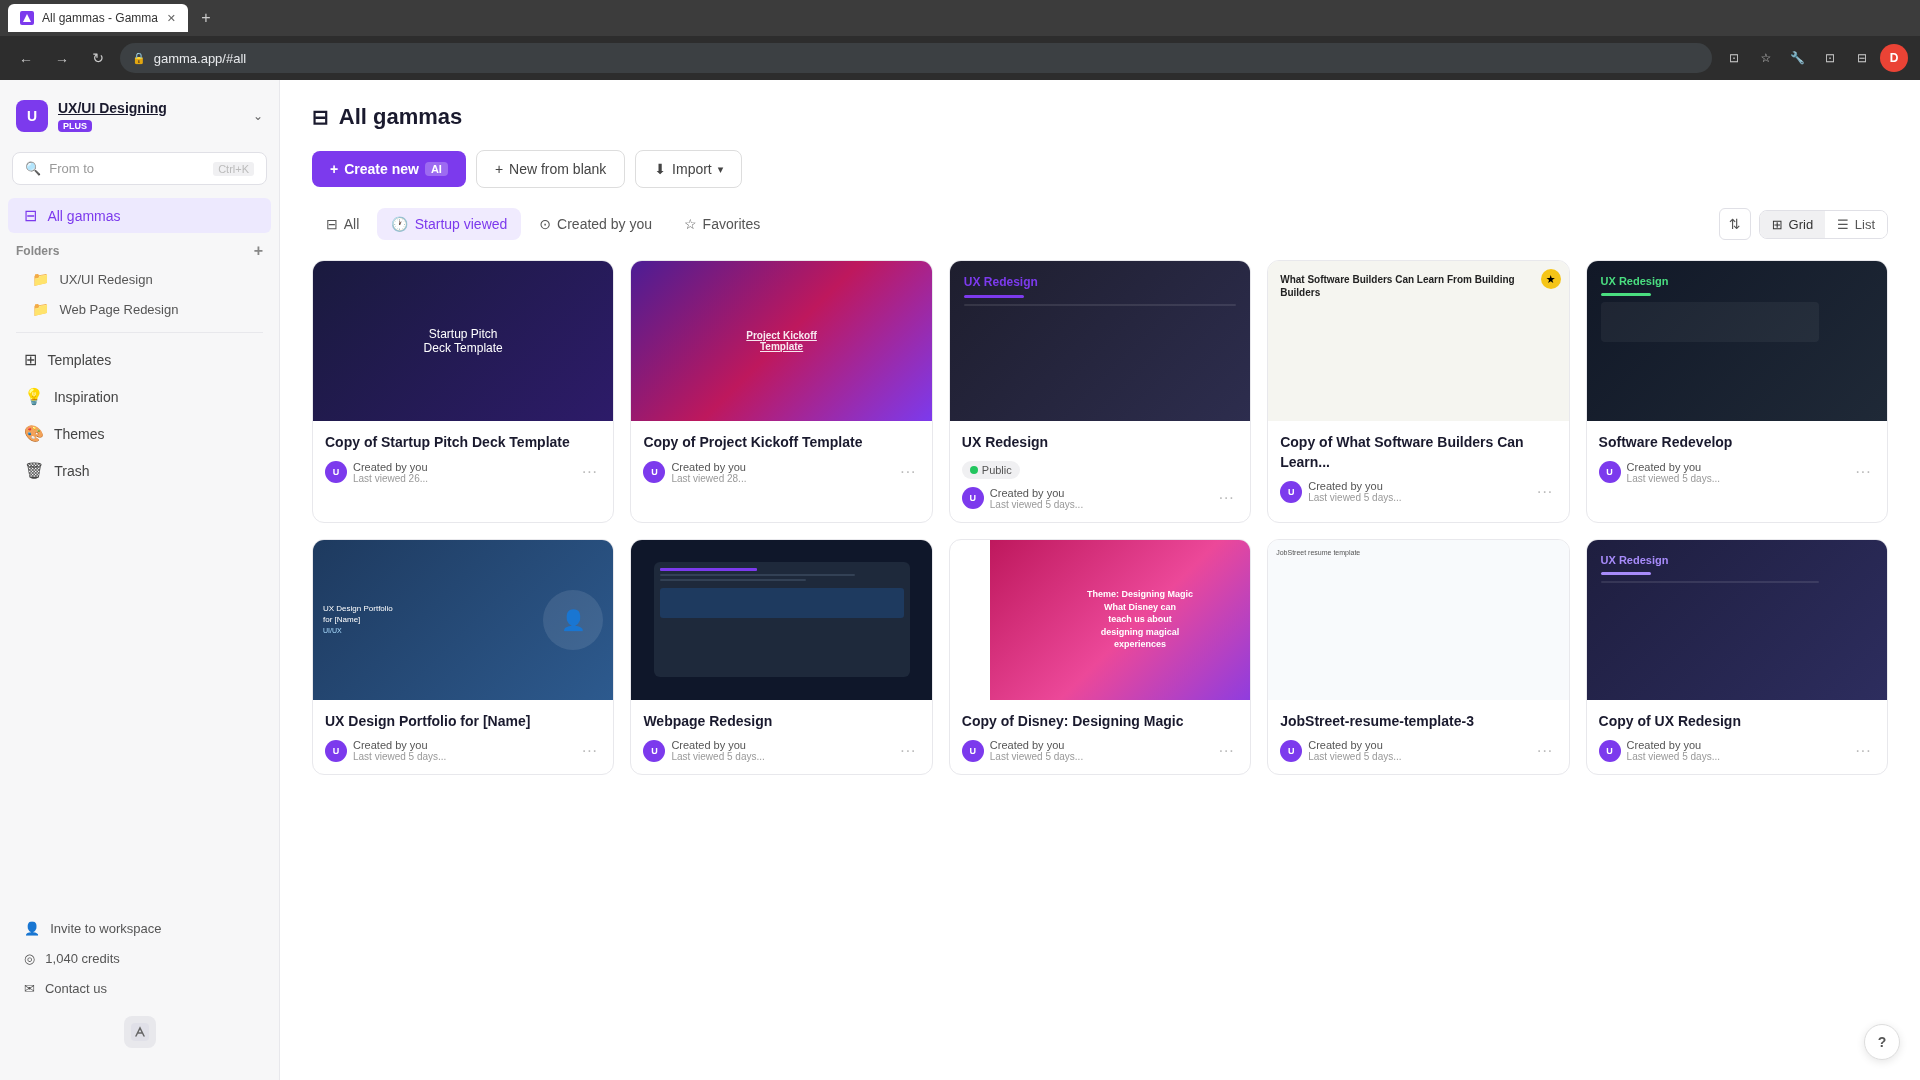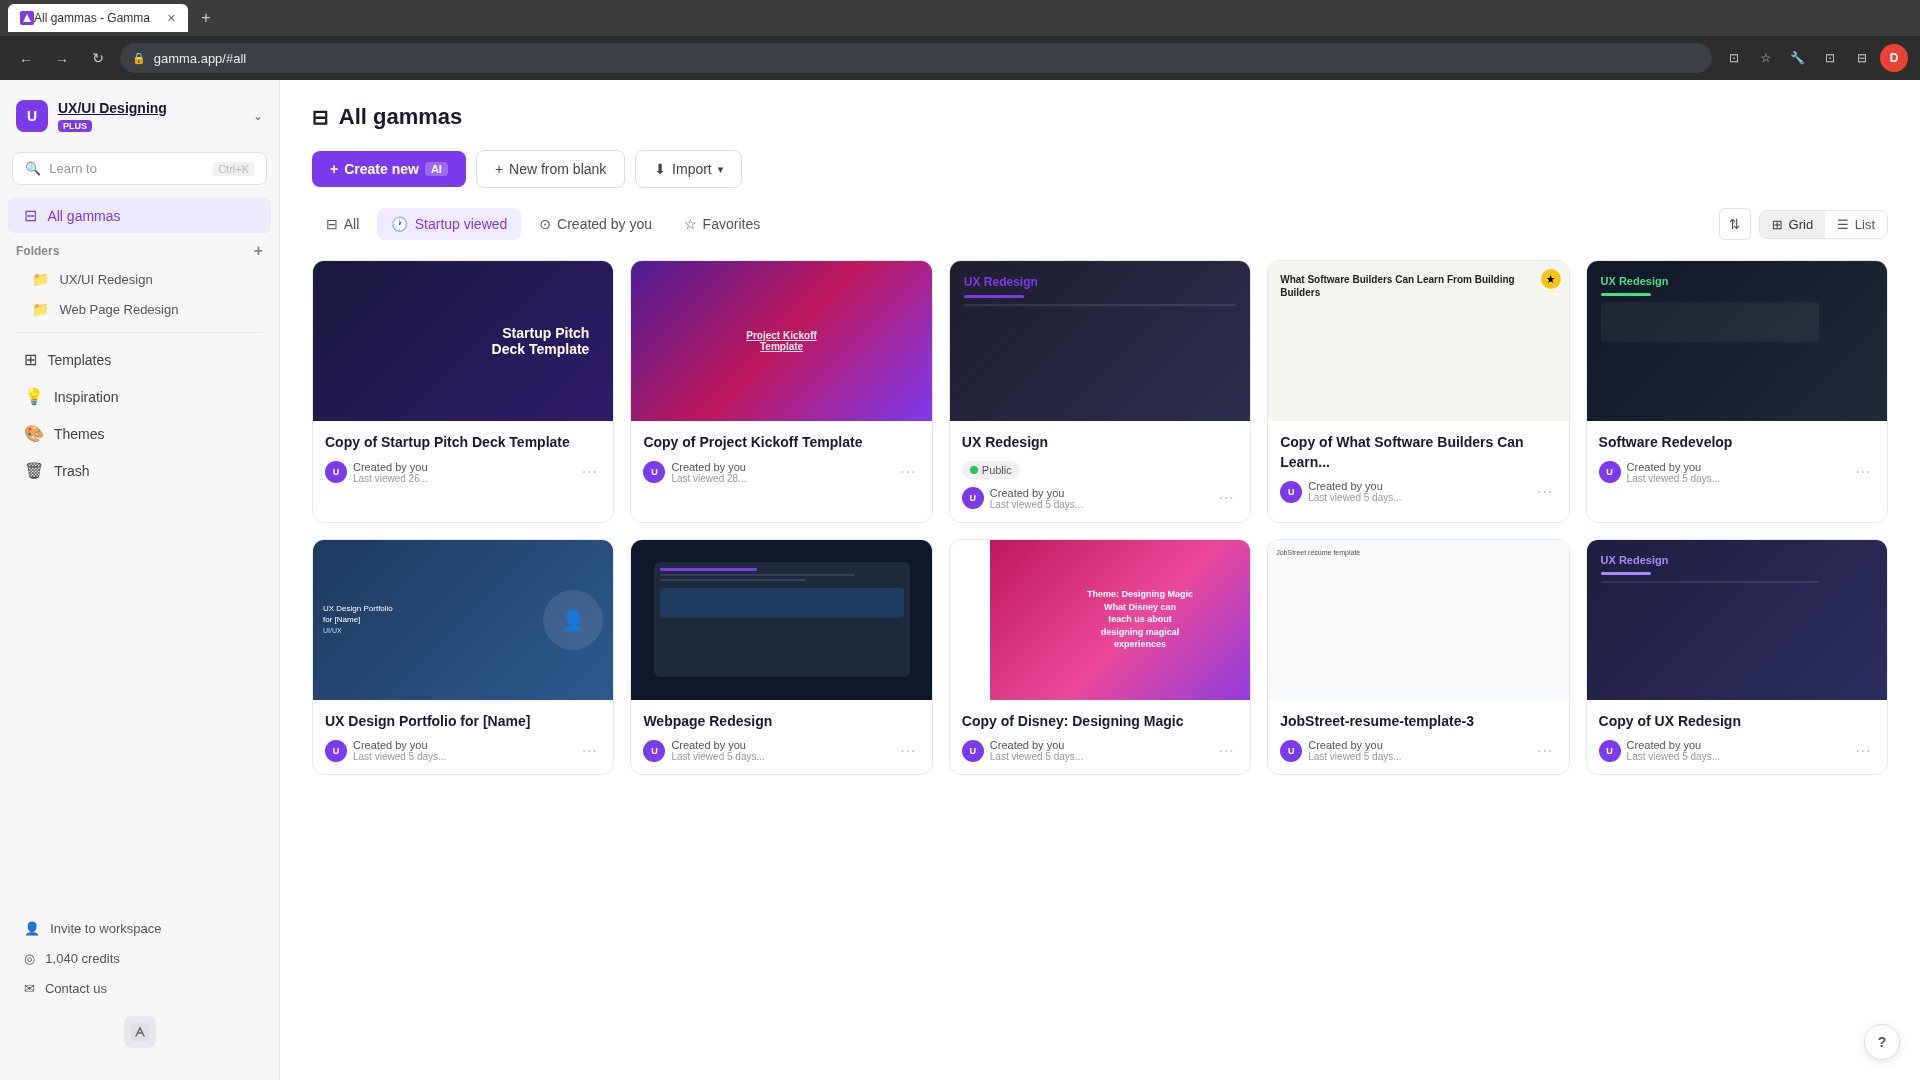--- a/index.html
+++ b/index.html
@@ -1,21 +1,21 @@
 <!DOCTYPE html>
 <html><head>
   <meta charset="utf-8">
   <style>
     * { box-sizing: border-box; margin: 0; padding: 0; }
     body { font-family: -apple-system, BlinkMacSystemFont, 'Segoe UI', sans-serif; background: #fff; display: flex; height: 100vh; overflow: hidden; font-size: 14px; }
 
     
     .browser-chrome { position: fixed; top: 0; left: 0; right: 0; z-index: 1000; background: #2d2d2d; }
     .tab-bar { display: flex; align-items: center; height: 36px; padding: 0 8px; gap: 4px; background: #3c3c3c; }
-    .tab { display: flex; align-items: center; gap: 0; padding: 0 12px; height: 28px; background: #fff; border-radius: 6px 6px 0 0; font-size: 12px; color: #333; min-width: 180px; }
+    .tab { display: flex; align-items: center; gap: 8px; padding: 0 12px; height: 28px; background: #fff; border-radius: 6px 6px 0 0; font-size: 12px; color: #333; min-width: 180px; }
     .tab-favicon { width: 14px; height: 14px; background: #7c3aed; border-radius: 2px; display: flex; align-items: center; justify-content: center; }
     .tab-close { margin-left: auto; cursor: pointer; color: #666; font-size: 11px; }
     .tab-new { width: 28px; height: 28px; border-radius: 50%; display: flex; align-items: center; justify-content: center; color: #ccc; font-size: 16px; cursor: pointer; }
     .nav-bar { display: flex; align-items: center; height: 44px; padding: 0 12px; gap: 8px; background: #2d2d2d; }
     .nav-btn { width: 28px; height: 28px; border-radius: 50%; display: flex; align-items: center; justify-content: center; color: #ccc; cursor: pointer; font-size: 14px; }
     .address-bar { flex: 1; height: 30px; background: #3c4043; border-radius: 15px; display: flex; align-items: center; padding: 0 12px; color: #e8eaed; font-size: 13px; gap: 8px; }
     .nav-icons { display: flex; align-items: center; gap: 4px; }
     .nav-icon-btn { width: 28px; height: 28px; border-radius: 50%; display: flex; align-items: center; justify-content: center; color: #ccc; cursor: pointer; font-size: 12px; }
     .profile-btn { width: 28px; height: 28px; border-radius: 50%; background: #ea4335; display: flex; align-items: center; justify-content: center; color: #fff; font-size: 12px; font-weight: bold; cursor: pointer; }
 
@@ -137,21 +137,21 @@
       <div class="workspace-avatar">U</div>
       <div class="workspace-info">
         <div class="workspace-name">UX/UI Designing</div>
         <span class="workspace-badge">PLUS</span>
       </div>
       <span class="workspace-chevron">⌄</span>
     </div>
 
     <div class="search-box">
       <span class="search-icon-svg">🔍</span>
-      <span class="search-placeholder">Learn to</span>
+      <span class="search-placeholder">From to</span>
       <span class="search-shortcut">Ctrl+K</span>
     </div>
 
     <div class="sidebar-nav-item active">
       <span class="icon">⊟</span>
       <span>All gammas</span>
     </div>
 
     <div class="sidebar-section">
       <span>Folders</span>
@@ -264,21 +264,21 @@
             <span>List</span>
           </button>
         </div>
       </div>
     </div>
 
     <div class="grid-container" id="cards-row1">
         <div class="card">
           <div class="card-thumb thumb-dark-blue" style="background: none;">
             <div class="card-thumb-bg" style="background:linear-gradient(135deg,#1a1a3e,#2d1b69);flex-direction:column;gap:4px;">
-      <div style="color:#fff;font-size:14px;font-weight:700;text-align:right;width:100%;padding:16px;">Startup Pitch<br>Deck Template</div>
+      <div style="color:#fff;font-size:12px;font-weight:400;text-align:center;width:100%;padding:16px;">Startup Pitch<br>Deck Template</div>
     </div>
           </div>
           <div class="card-body">
             <div class="card-title">Copy of Startup Pitch Deck Template</div>
             <div class="card-meta">
               <div class="card-author">
                 <div class="author-avatar">U</div>
                 <div class="author-info">
                   <span class="author-name">Created by you</span>
                   <span class="author-time">Last viewed 26...</span>

